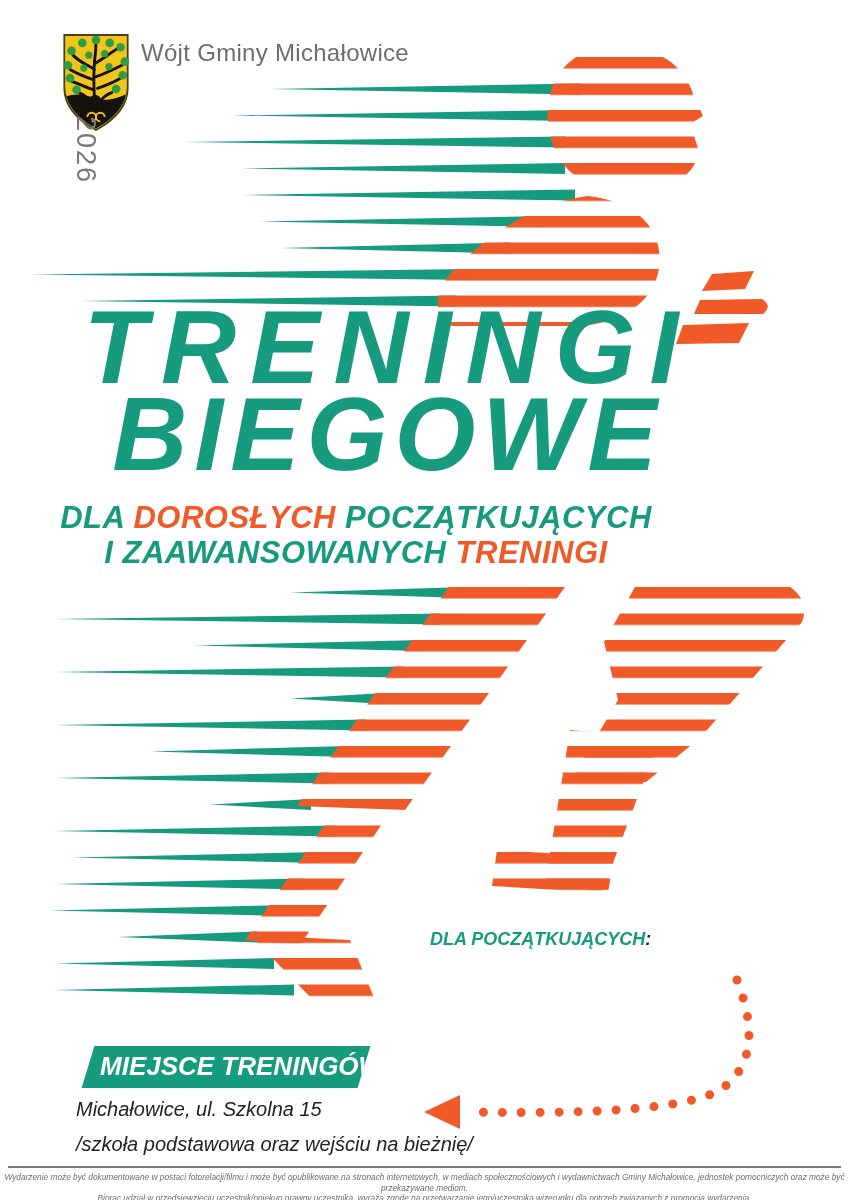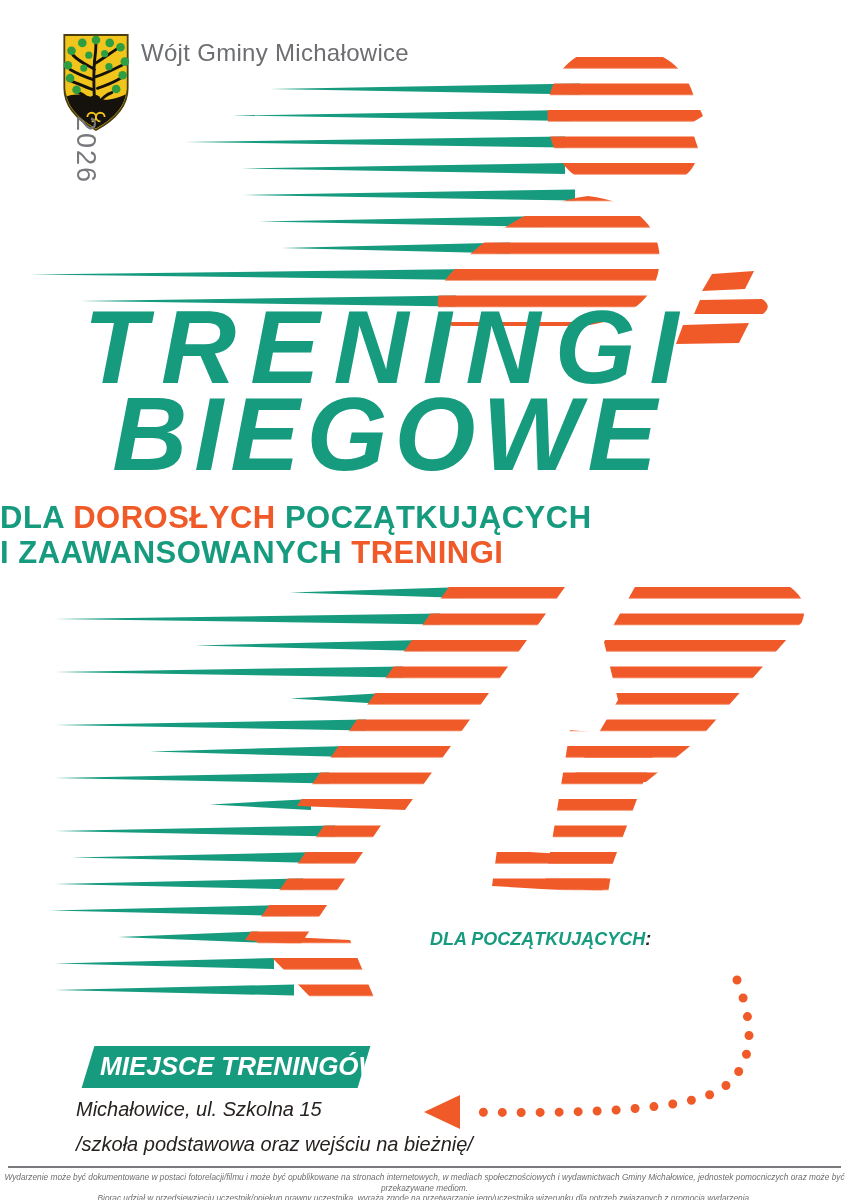--- a/index.html
+++ b/index.html
@@ -12,21 +12,21 @@
   .abs{position:absolute;}
   
   .org{left:141px;top:36px;font-size:24px;line-height:33px;color:var(--gray);letter-spacing:.3px;}
   .year{left:101px;top:116px;font-size:27px;color:#77787b;letter-spacing:2px;
         transform:rotate(90deg);transform-origin:0 0;white-space:nowrap;}
   
   .title{left:38px;top:304px;width:700px;text-align:center;color:var(--teal);
          font-weight:bold;font-style:italic;font-size:104px;line-height:87px;white-space:nowrap;}
   .title .l1{letter-spacing:14px;}
   .title .l2{letter-spacing:7px;}
-  .subtitle{left:0;top:500px;width:712px;text-align:left;font-weight:bold;
+  .subtitle{left:0;top:500px;width:712px;text-align:center;font-weight:bold;font-style:italic;
             font-size:31px;line-height:35px;color:var(--teal);letter-spacing:.5px;white-space:nowrap;}
   .subtitle .or{color:var(--orange);}
   
   .schedule{left:430px;top:924px;font-style:italic;font-weight:bold;font-size:18px;line-height:30px;}
   .schedule .lbl{color:var(--teal);}
   .schedule .tm{color:var(--dark);}
   .schedule .grp{margin-bottom:9px;}
   
   .banner{left:88px;top:1046px;width:276px;height:42px;background:var(--teal);
           transform:skewX(-17deg);}

